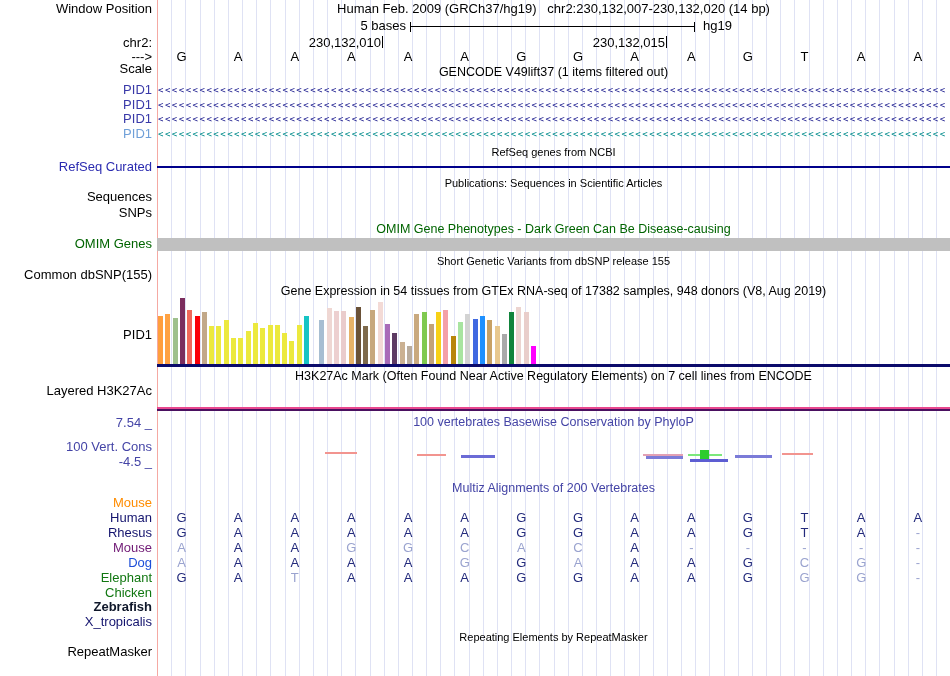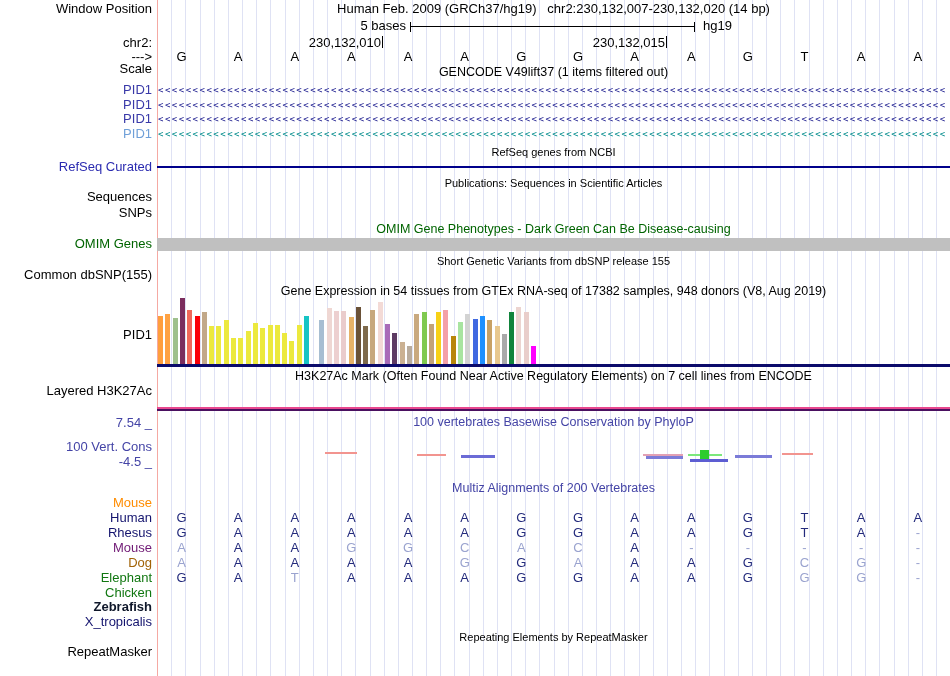--- a/index.html
+++ b/index.html
@@ -114,21 +114,21 @@
       <div class="llabel" style="top: 268px; color: rgb(0, 0, 0);">Common dbSNP(155)</div>
       <div class="llabel" style="top: 328px; color: rgb(0, 0, 0);">PID1</div>
       <div class="llabel" style="top: 384px; color: rgb(0, 0, 0);">Layered H3K27Ac</div>
       <div class="llabel" style="top: 416px; color: rgb(68, 68, 166);">7.54 _</div>
       <div class="llabel" style="top: 440px; color: rgb(68, 68, 166);">100 Vert. Cons</div>
       <div class="llabel" style="top: 455px; color: rgb(68, 68, 166);">-4.5 _</div>
       <div class="llabel" style="top: 496px; color: rgb(255, 140, 0);">Mouse</div>
       <div class="llabel" style="top: 511px; color: rgb(20, 20, 110);">Human</div>
       <div class="llabel" style="top: 526px; color: rgb(20, 20, 110);">Rhesus</div>
       <div class="llabel" style="top: 541px; color: #701a75;">Mouse</div>
-      <div class="llabel" style="top: 556px; color: #a16207;">Dog</div>
+      <div class="llabel" style="top: 556px; color: #1d4ed8;">Dog</div>
       <div class="llabel" style="top: 571px; color: rgb(17, 119, 17);">Elephant</div>
       <div class="llabel" style="top: 586px; color: rgb(17, 119, 17);">Chicken</div>
       <div class="llabel" style="top: 615px; color: rgb(20, 20, 110);">X_tropicalis</div>
       <div class="llabel" style="top: 600px; color: #0f172a; font-weight: bold;">Zebrafish</div>
       <div class="llabel" style="top: 645px; color: rgb(0, 0, 0);">RepeatMasker</div>
       <div class="ctitle" style="top: 2px; color: rgb(0, 0, 0); font-size: 13px;">Human Feb. 2009 (GRCh37/hg19)   chr2:230,132,007-230,132,020 (14 bp)</div>
       <div class="ctitle" style="top: 66px; color: rgb(0, 0, 0); font-size: 12.5px;">GENCODE V49lift37 (1 items filtered out)</div>
       <div class="ctitle" style="top: 146px; color: rgb(0, 0, 0); font-size: 11px;">RefSeq genes from NCBI</div>
       <div class="ctitle" style="top: 177px; color: rgb(0, 0, 0); font-size: 11px;">Publications: Sequences in Scientific Articles</div>
       <div class="ctitle" style="top: 223px; color: rgb(0, 100, 0); font-size: 12.5px;">OMIM Gene Phenotypes - Dark Green Can Be Disease-causing</div>

